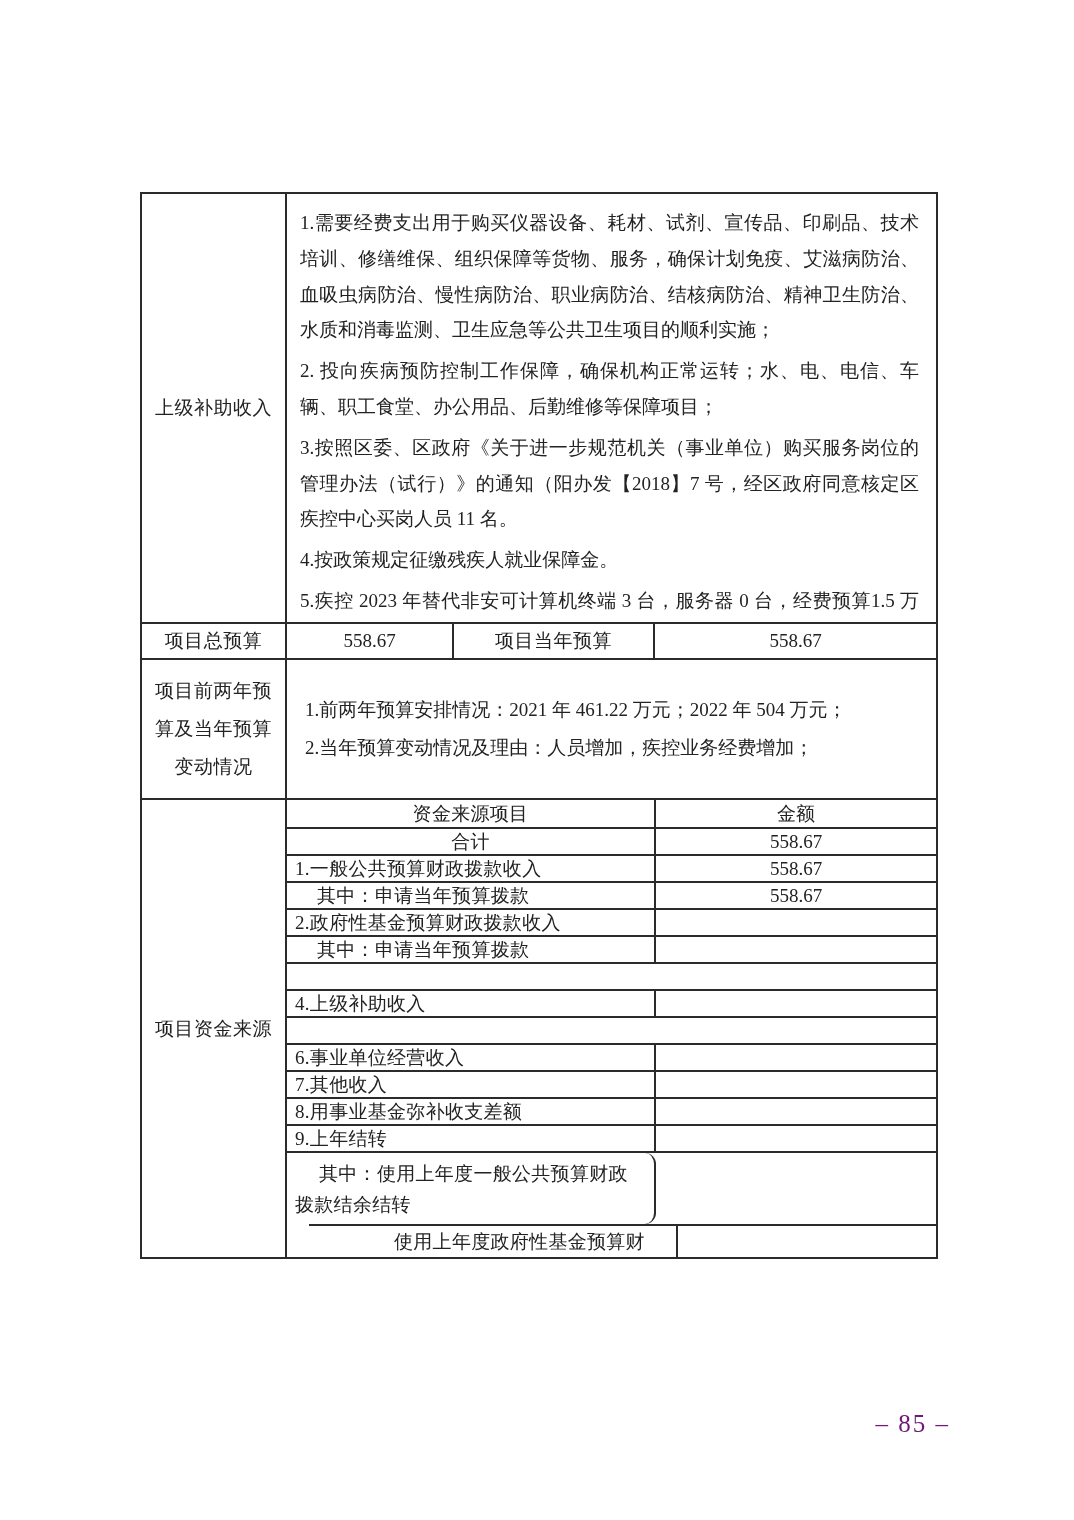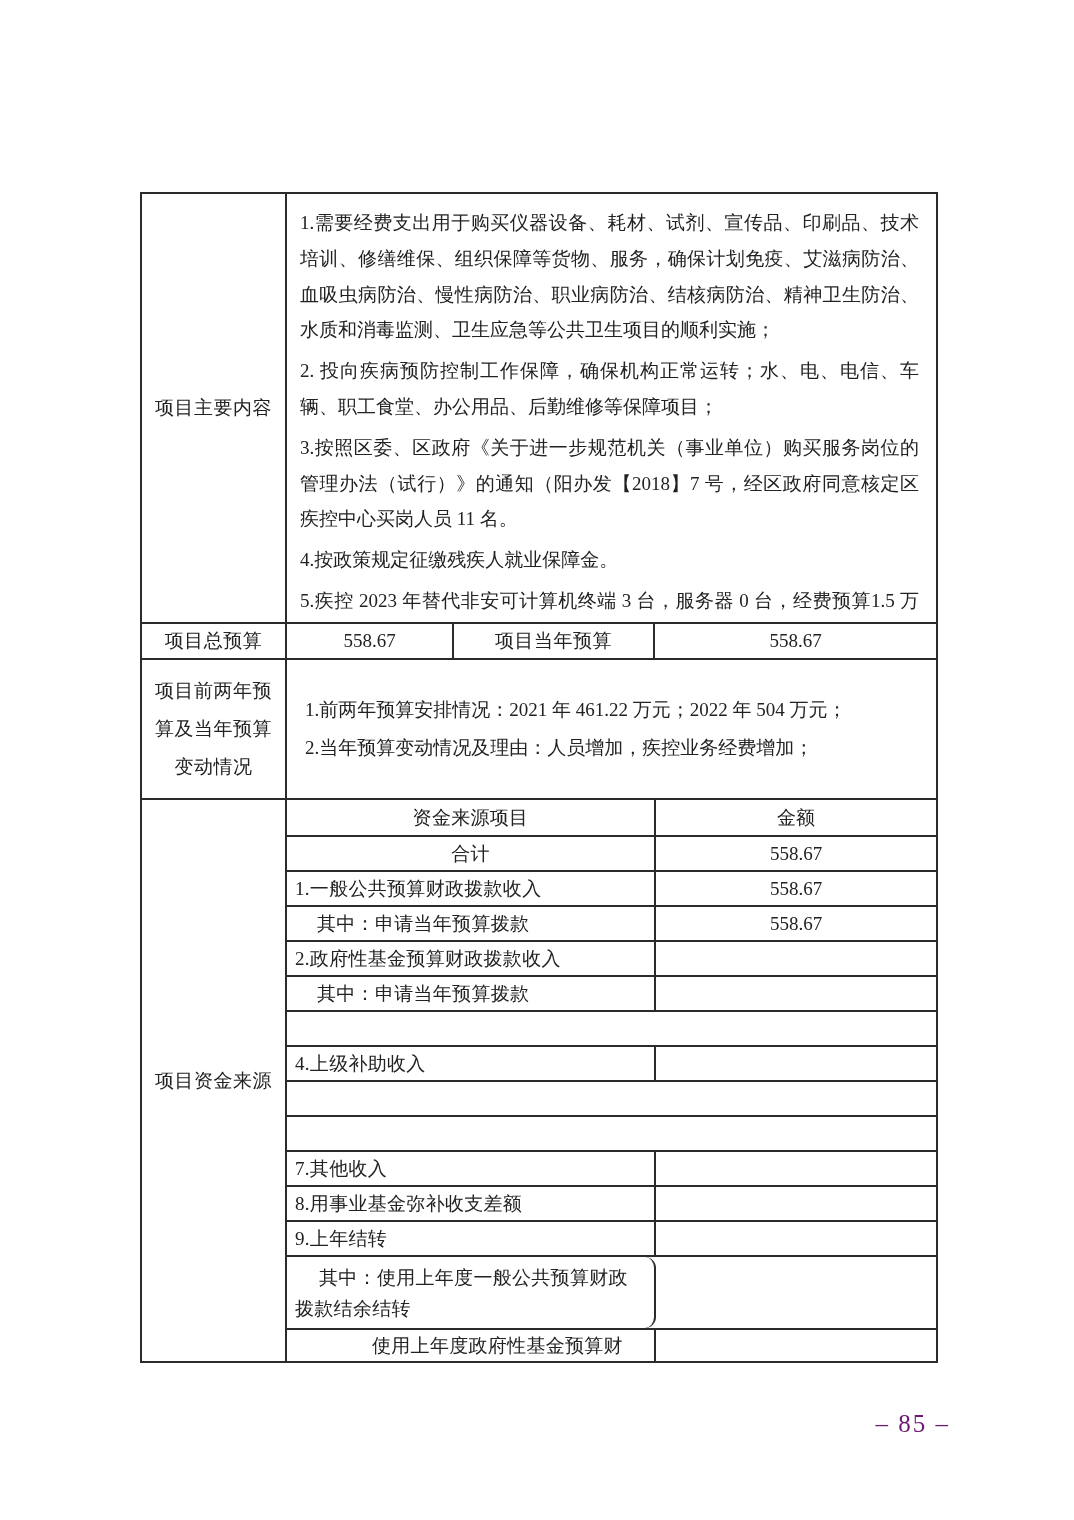--- a/index.html
+++ b/index.html
@@ -59,24 +59,24 @@
     flex:1;
     display:flex; flex-direction:column; justify-content:center;
     padding-left:18px; padding-right:10px;
     font-size:19px; line-height:38px;
     word-break:break-all;
     overflow:hidden;
   }
 
   
   .funding-table { flex:1; display:flex; flex-direction:column; }
-  .f-row { display:flex; height:35px; }
+  .f-row { display:flex; height:27px; }
   .f-row + .f-row { border-top:2px solid #2b2b2b; }
   .f-row.tall  { height:73px; }
-  .f-row.short { height:33px; }
+  .f-row.short { height:33px;margin-left:22px; }
   .f-item {
     flex:0 0 369px; width:369px;
     border-right:2px solid #2b2b2b;
     display:flex; align-items:center;
     font-size:19px; letter-spacing:0.3px;
     word-break:break-all;
     overflow:hidden;
   }
   .f-item.c { justify-content:center; }
   .f-item.l { padding-left:8px; }
@@ -104,21 +104,21 @@
     font-family:"Liberation Serif","DejaVu Serif",serif;
   }
 </style>
 </head>
 <body>
 
 <div class="page">
   <div class="doc-table">
 
     <div class="t-row row-main">
-      <div class="label-cell">项目主要内容</div>
+      <div class="label-cell">上级补助收入</div>
       <div class="main-text">
         <p>1.需要经费支出用于购买仪器设备、耗材、试剂、宣传品、印刷品、技术培训、修缮维保、组织保障等货物、服务，确保计划免疫、艾滋病防治、血吸虫病防治、慢性病防治、职业病防治、结核病防治、精神卫生防治、水质和消毒监测、卫生应急等公共卫生项目的顺利实施；</p>
         <p>2. 投向疾病预防控制工作保障，确保机构正常运转；水、电、电信、车辆、职工食堂、办公用品、后勤维修等保障项目；</p>
         <p>3.按照区委、区政府《关于进一步规范机关（事业单位）购买服务岗位的管理办法（试行）》的通知（阳办发【2018】7 号，经区政府同意核定区疾控中心买岗人员 11 名。</p>
         <p>4.按政策规定征缴残疾人就业保障金。</p>
         <p>5.疾控 2023 年替代非安可计算机终端 3 台，服务器 0 台，经费预算1.5 万元（完成总替代任务 30%）</p>
       </div>
     </div>
 
     <div class="t-row row-budget">
@@ -177,20 +177,21 @@
         <div class="f-row">
           <div class="f-item l">4.上级补助收入</div>
           <div class="f-amt"></div>
         </div>
 
         <div class="f-row">
           <div class="f-amt"></div>
         </div>
 
         <div class="f-row">
+          <div class="f-item l">6.事业单位经营收入</div>
           <div class="f-amt"></div>
         </div>
 
         <div class="f-row">
           <div class="f-item l">7.其他收入</div>
           <div class="f-amt"></div>
         </div>
 
         <div class="f-row">
           <div class="f-item l">8.用事业基金弥补收支差额</div>

